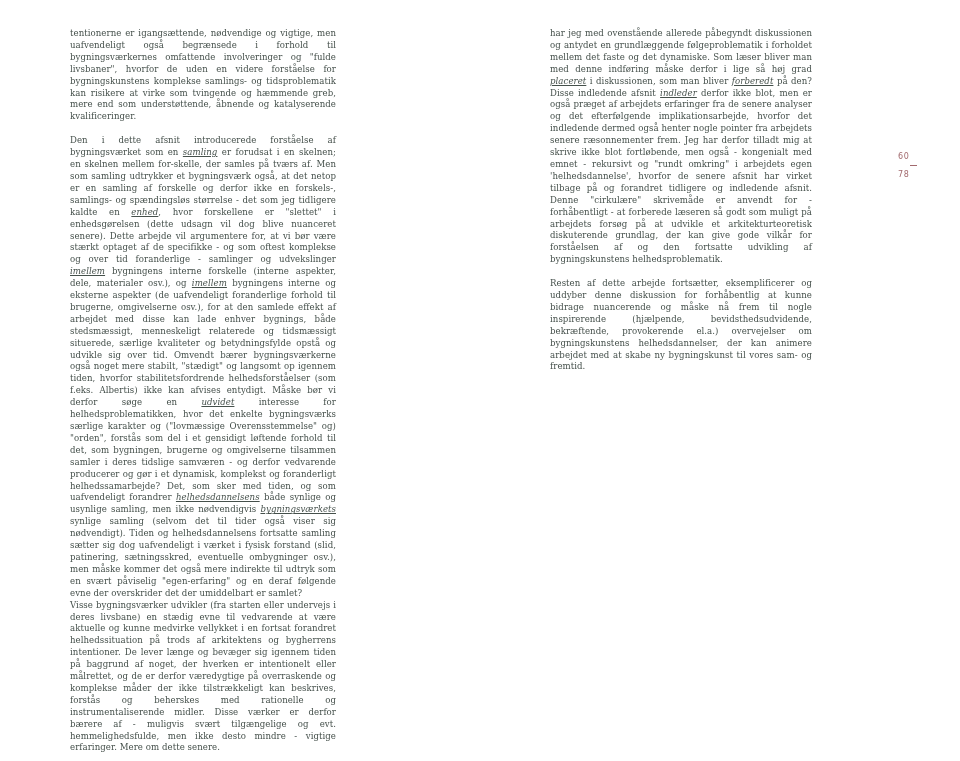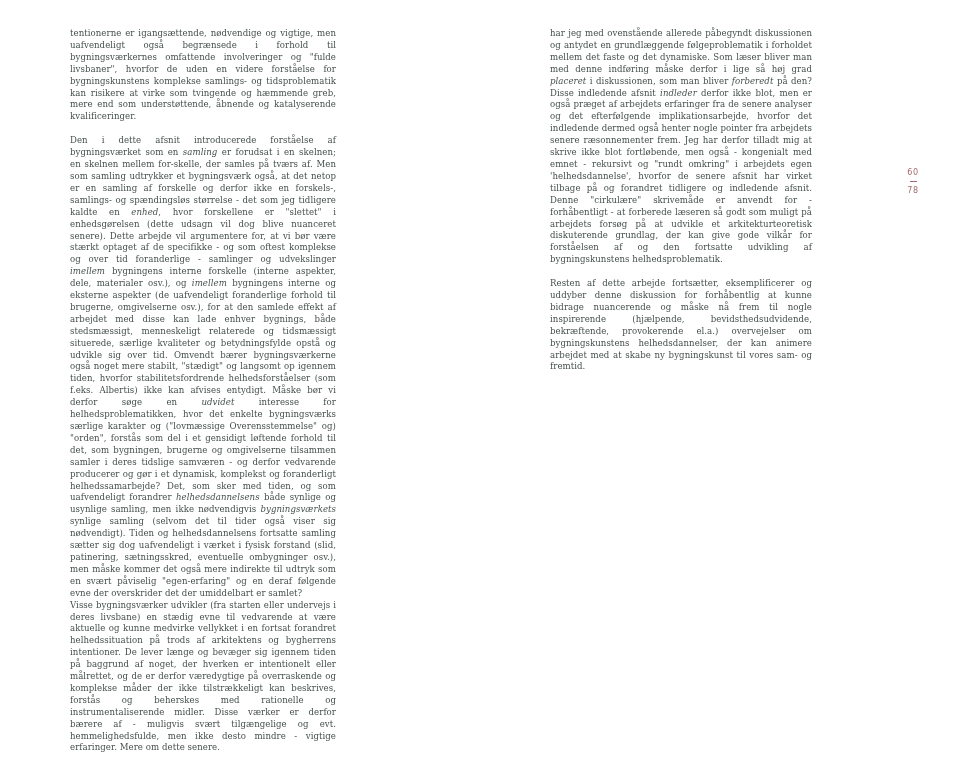--- a/index.html
+++ b/index.html
@@ -17,27 +17,26 @@
     text-align: justify;
     font-size: 8.6px;
     line-height: 11.9px;
     letter-spacing: 0.05px;
     color: #45504b;
   }
   .col-left  { left: 70px;  width: 266px; }
   .col-right { left: 550px; width: 262px; }
   p.para { margin: 0; padding: 0; }
   p.para.gap { margin-top: 12px; }
-  p.para em { font-style: italic; }
+  p.para em { font-style: italic; text-decoration: underline; }
   .page-marker {
     position: absolute;
     left: 898px;
-    top: 168px;
+    top: 152px;
     width: 30px;
-    text-align: center;
     font-size: 8px;
     line-height: 9px;
     letter-spacing: 0.6px;
     color: #a26a6e;
     font-family: "DejaVu Sans", "Liberation Sans", sans-serif;
   }
   .marker-dash {
     width: 7px;
     height: 0;
     border-top: 1px solid currentColor;

